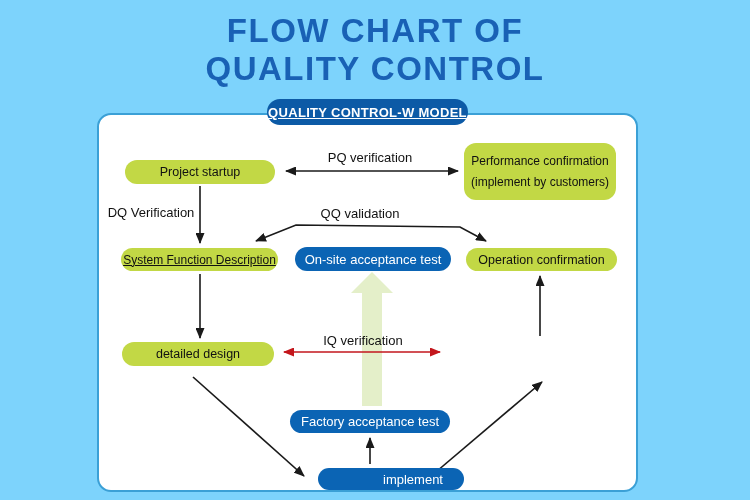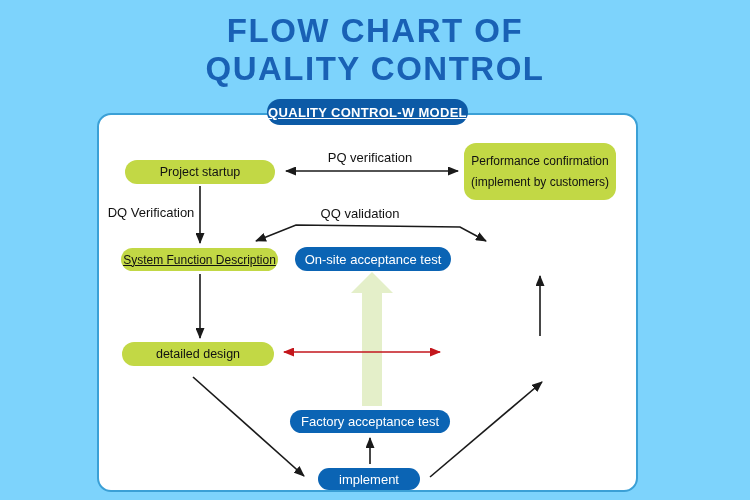--- a/index.html
+++ b/index.html
@@ -82,28 +82,30 @@
 
   <div class="node green multiline" style="left:464px;top:143px;width:152px;height:57px;">
     <span>Performance confirmation</span>
     <span>(implement by customers)</span>
   </div>
 
   <div class="node green" style="left:121px;top:248px;width:157px;height:23px;font-size:12px;text-decoration:underline;">System Function Description</div>
 
   <div class="node blue" style="left:295px;top:247px;width:156px;height:24px;">On-site acceptance test</div>
 
+  <div class="node green" style="left:466px;top:248px;width:151px;height:23px;">Operation confirmation</div>
 
   <div class="node green" style="left:122px;top:342px;width:152px;height:24px;">detailed design</div>
 
 
   <div class="node blue" style="left:290px;top:410px;width:160px;height:23px;">Factory acceptance test</div>
 
-  <div class="node blue" style="left:318px;top:468px;width:102px;height:22px;">implement</div>
+  <div class="node blue" style="left:318px;top:468px;width:102px;height:22px;padding-left:44px;">implement</div>
 
   <div class="elabel centered" style="left:300px;top:150px;width:140px;">PQ verification</div>
 
   <div class="elabel" style="left:104px;top:205px;width:94px;text-align:center;">DQ Verification</div>
 
   <div class="elabel centered" style="left:290px;top:206px;width:140px;">QQ validation</div>
 
+  <div class="elabel centered" style="left:293px;top:333px;width:140px;">IQ verification</div>
 
 </div>
 
 </body></html>

